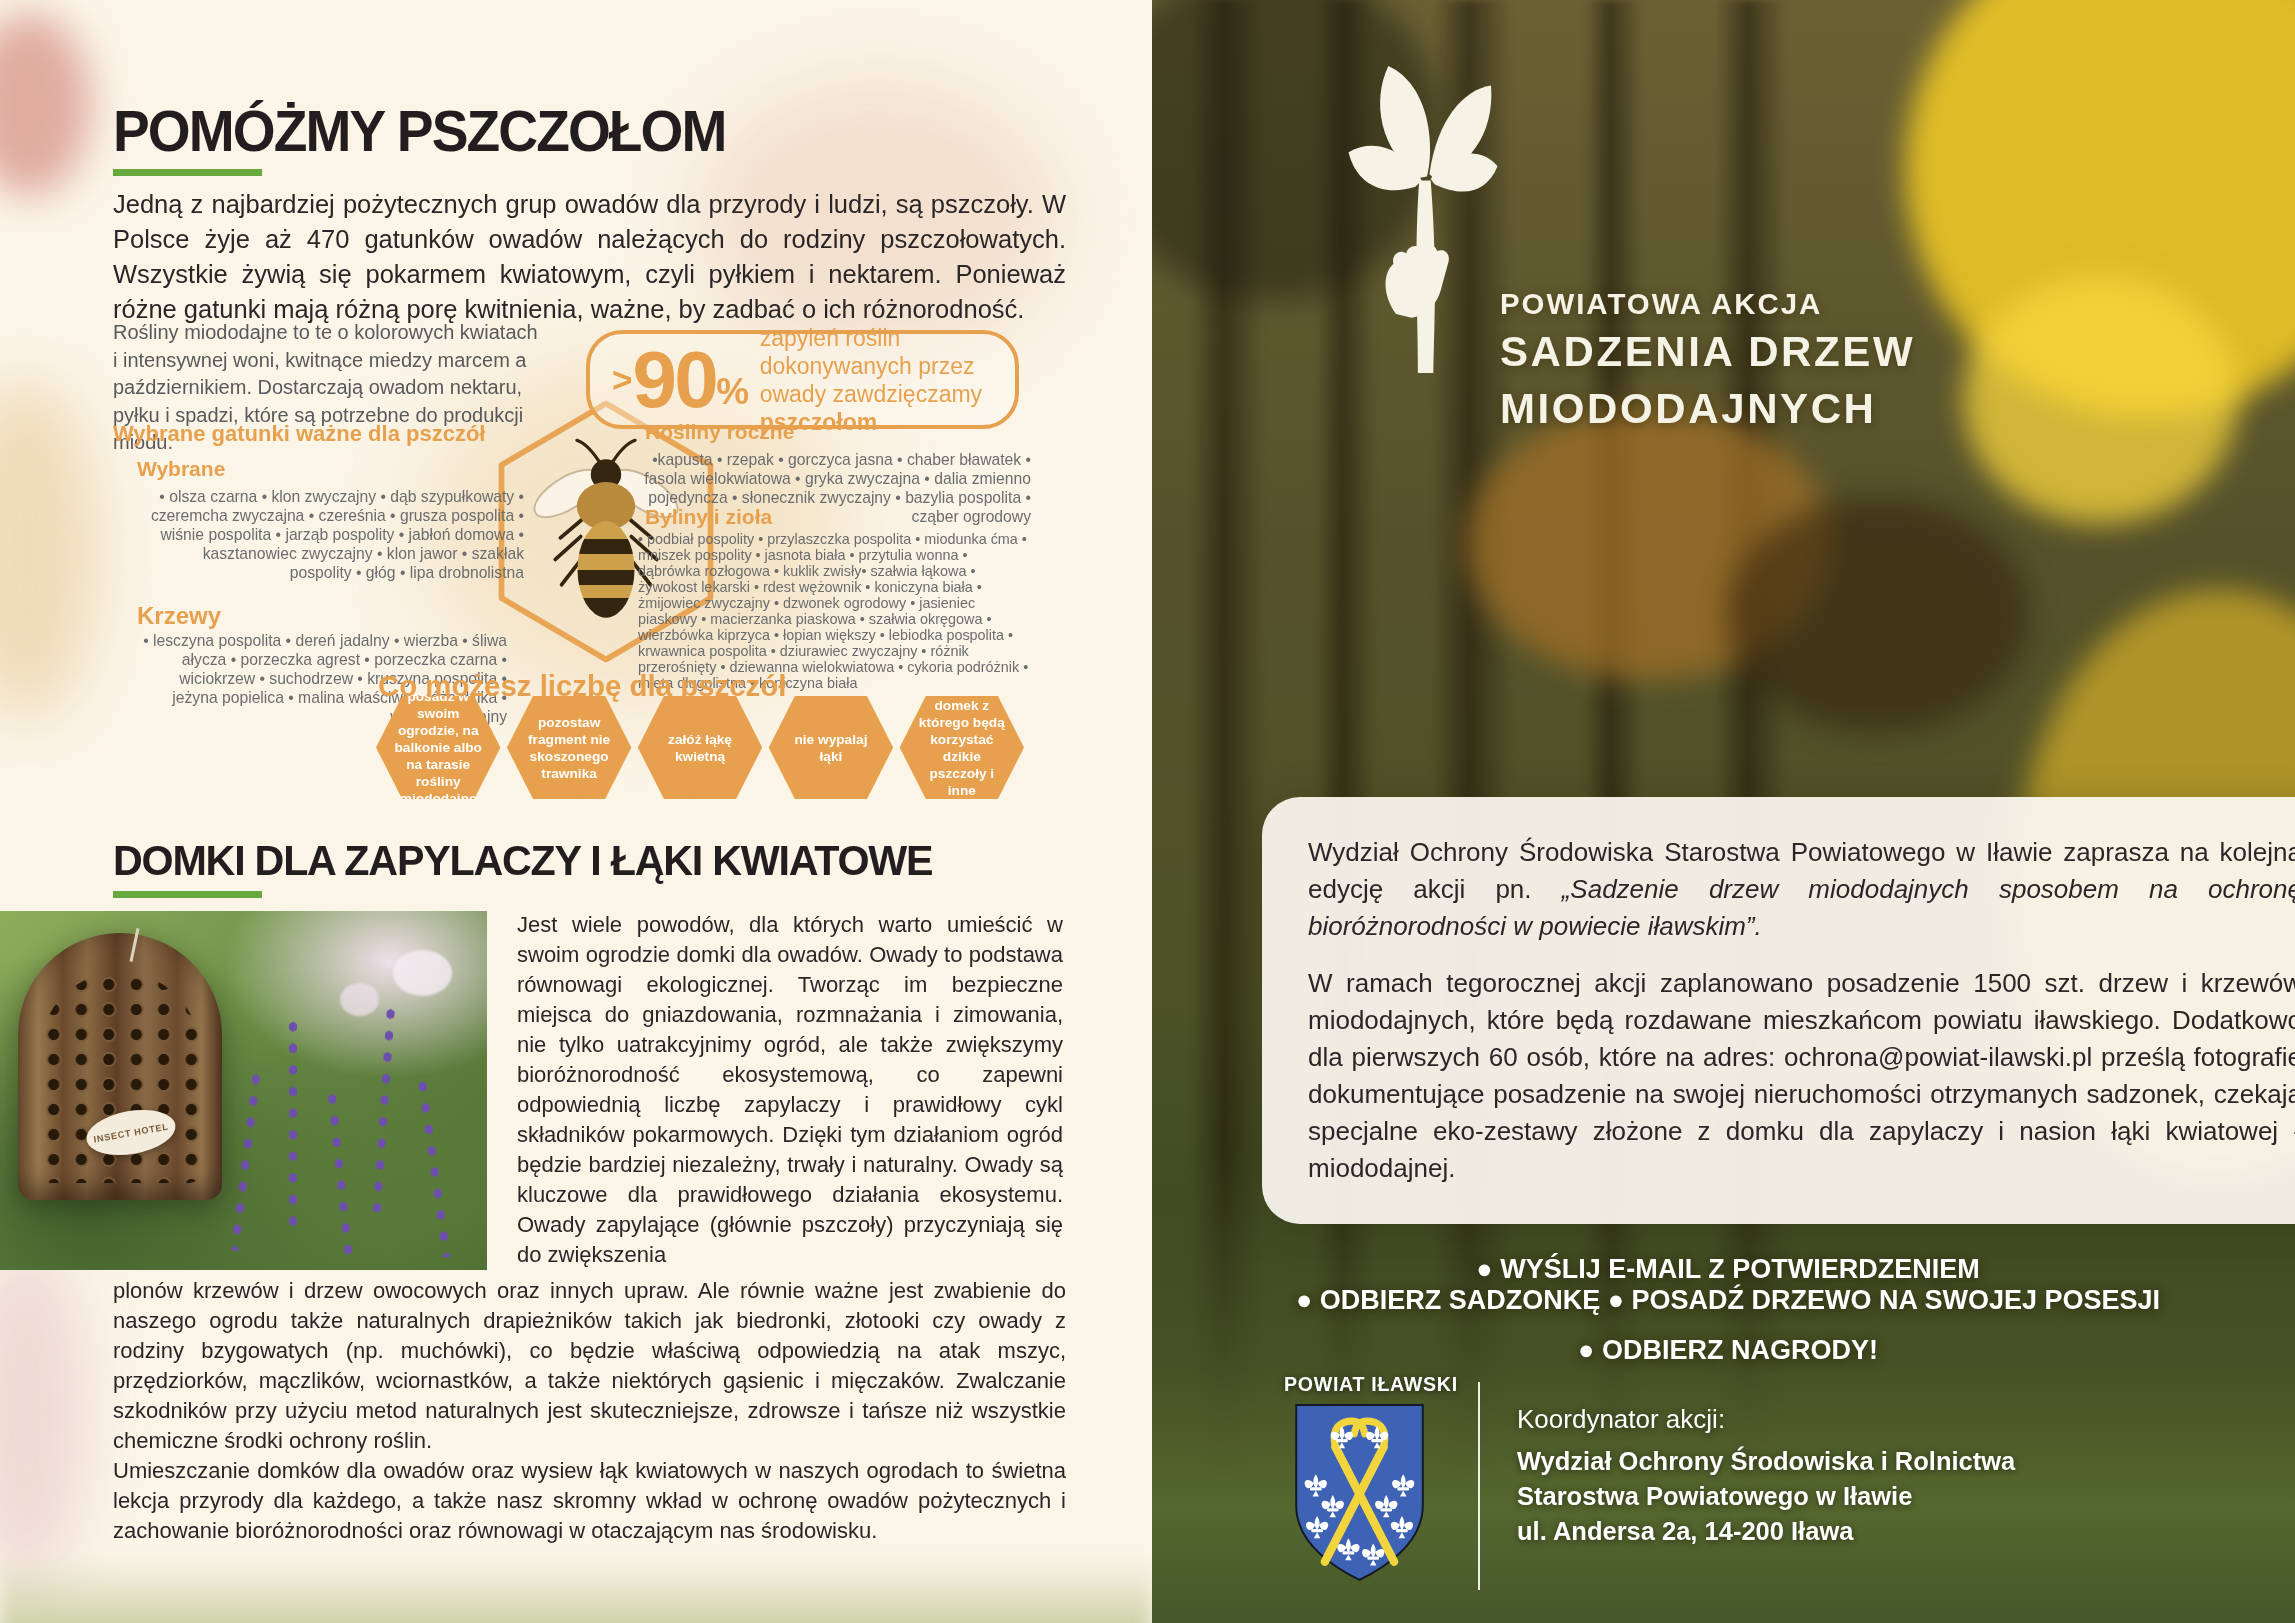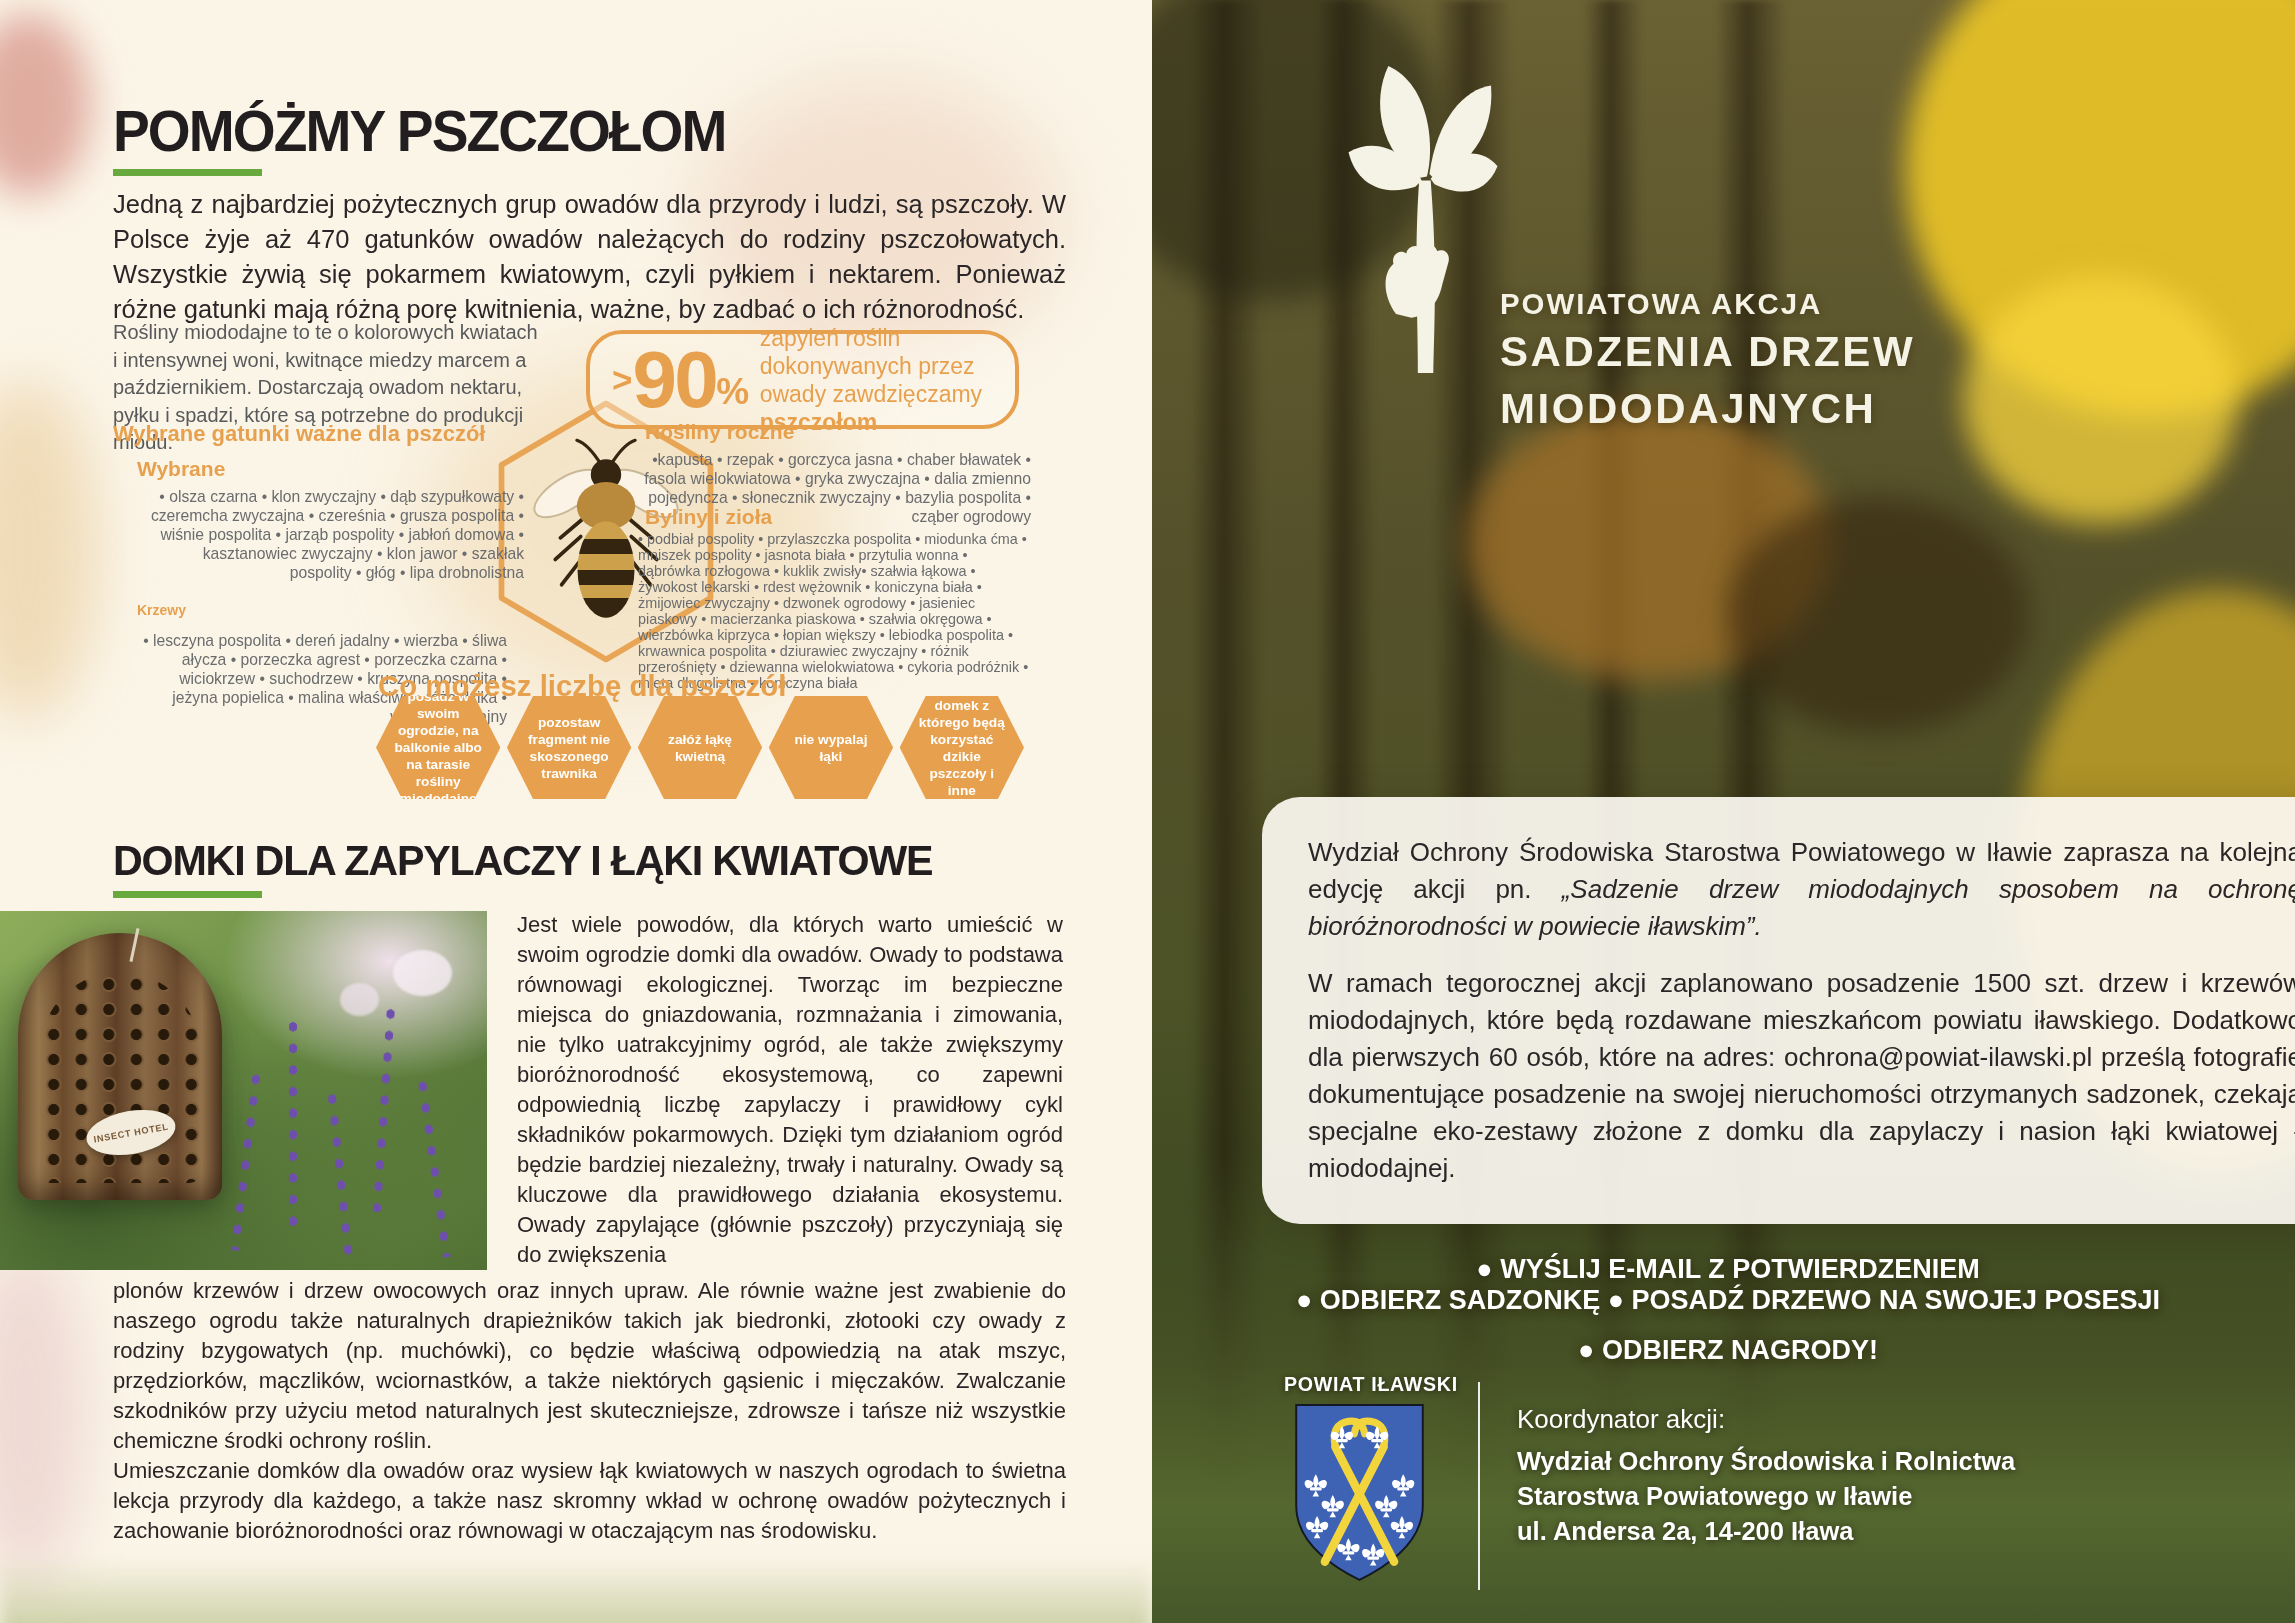--- a/index.html
+++ b/index.html
@@ -118,21 +118,21 @@
     </g>
   </svg>
 
   <div class="abs smallpara" style="left:113px;top:319px;width:425px">Rośliny miododajne to te o kolorowych kwiatach i intensywnej woni, kwitnące miedzy marcem a październikiem. Dostarczają owadom nektaru, pyłku i spadzi, które są potrzebne do produkcji miodu.</div>
 
   <div class="abs subhead" style="left:113px;top:421px;font-size:22px">Wybrane gatunki ważne dla pszczół</div>
 
   <div class="abs subhead" style="left:137px;top:457px;font-size:21px">Wybrane</div>
   <div class="abs plist" style="left:141px;top:487px;width:383px">• olsza czarna • klon zwyczajny • dąb szypułkowaty • czeremcha zwyczajna • czereśnia • grusza pospolita • wiśnie pospolita • jarząb pospolity • jabłoń domowa • kasztanowiec zwyczajny • klon jawor • szakłak pospolity • głóg • lipa drobnolistna</div>
 
-  <div class="abs subhead" style="left:137px;top:602px;font-size:14px">Krzewy</div>
+  <div class="abs subhead" style="left:137px;top:602px;font-size:24px">Krzewy</div>
   <div class="abs plist" style="left:141px;top:631px;width:366px">• lesczyna pospolita • dereń jadalny • wierzba • śliwa ałycza • porzeczka agrest • porzeczka czarna • wiciokrzew • suchodrzew • kruszyna pospolita • jeżyna popielica • malina właściwa • róża dzika • wrzos zwyczajny</div>
 
 
   <div class="statbox" style="left:586px;top:330px;width:433px;height:99px">
     <div class="statnum">
       <span class="statgt">&gt;</span>
         <span class="statn">90</span>
         <span class="statp">%</span>
     </div>
     <div class="stattext">

